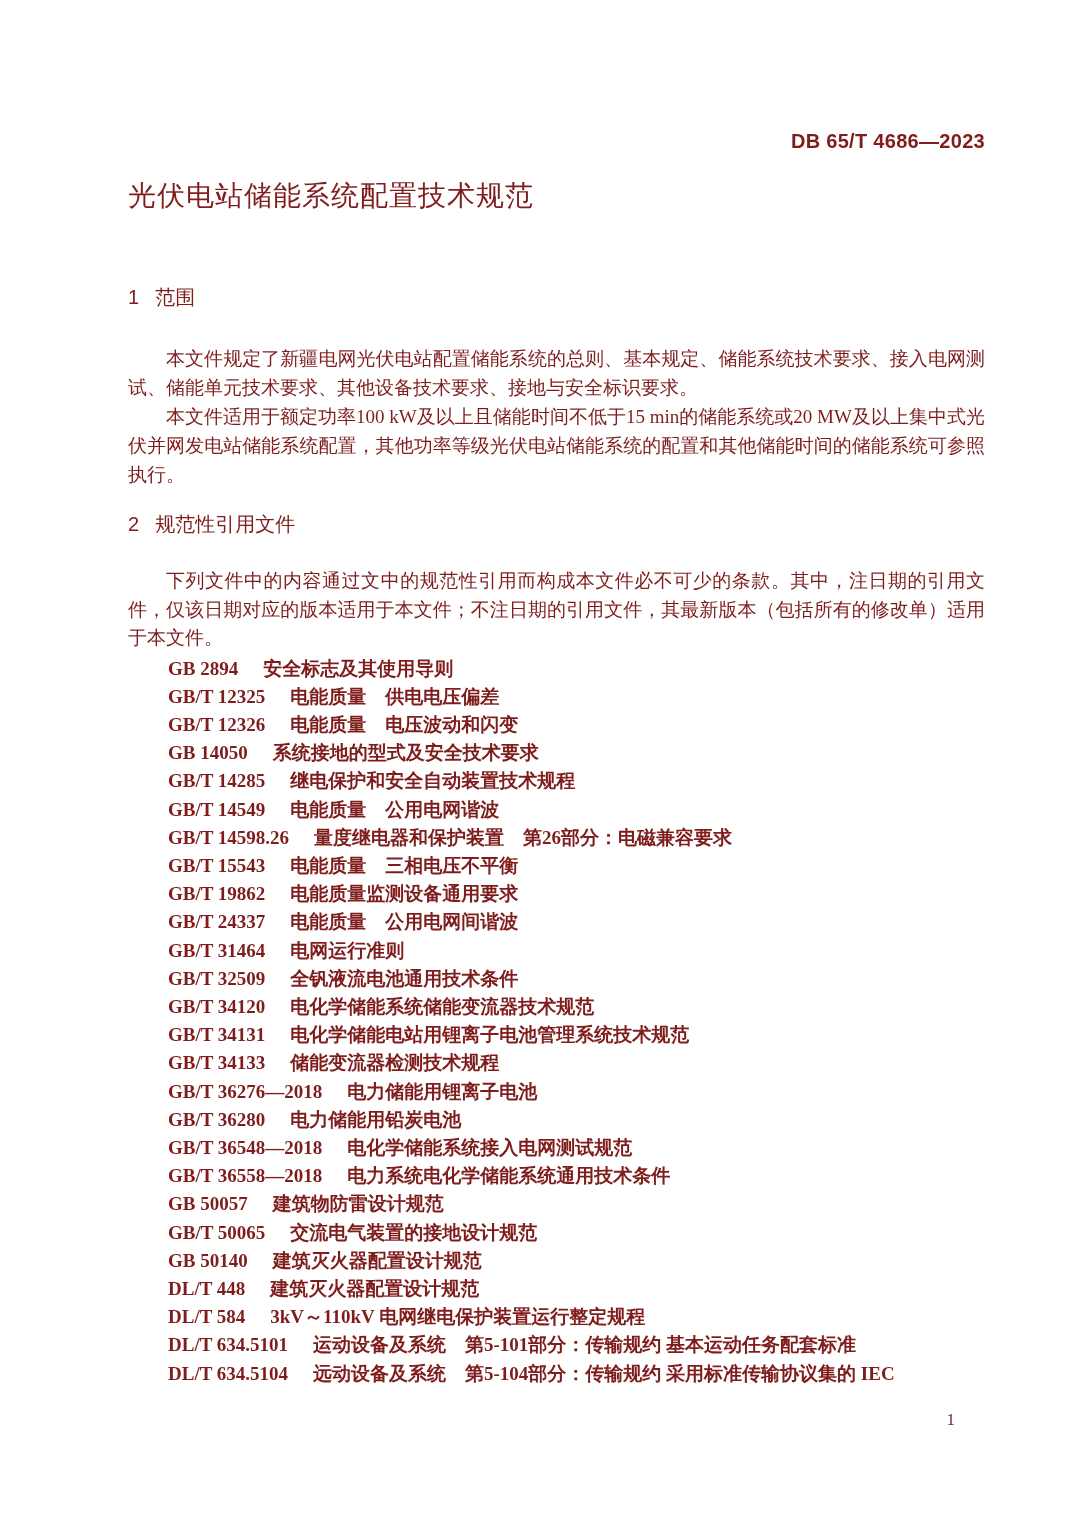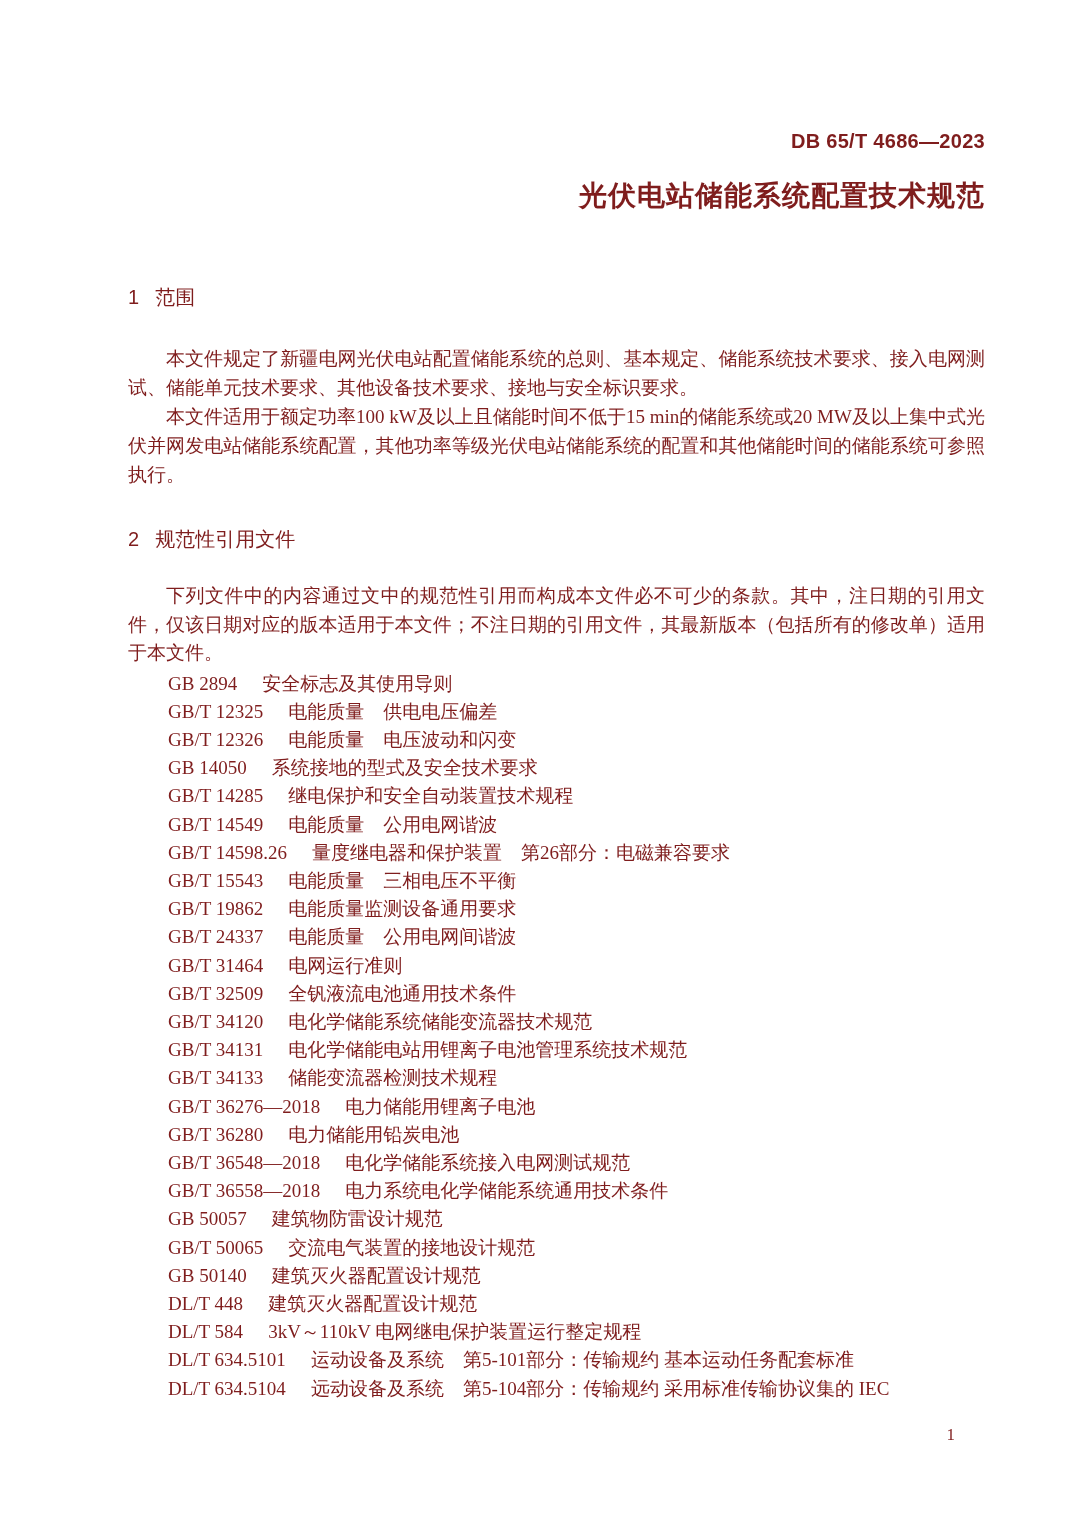--- a/index.html
+++ b/index.html
@@ -17,46 +17,46 @@
   .doc-header {
     text-align: right;
     font-family: "Liberation Sans", sans-serif;
     font-weight: 700;
     font-size: 20px;
     line-height: 23px;
     letter-spacing: 0.3px;
   }
   .doc-title {
     margin-top: 25px;
-    text-align: right;
+    text-align: left;
     font-family: "Liberation Sans", sans-serif;
-    font-weight: 700;
+    font-weight: 400;
     font-size: 28px;
     line-height: 35px;
     letter-spacing: 1px;
   }
   .sec-heading {
     font-family: "Liberation Sans", sans-serif;
     font-weight: 400;
     font-size: 20px;
     line-height: 25px;
   }
   .sec-heading .num { display: inline-block; margin-right: 16px; }
   .sec1 .sec-heading { margin-top: 72px; }
-  .sec2 .sec-heading { margin-top: 38px; }
+  .sec2 .sec-heading { margin-top: 23px; }
   p.body-para {
     margin: 0;
     font-size: 19px;
     line-height: 29px;
     text-align: justify;
     text-indent: 38px;
   }
   .sec1 p.first { margin-top: 34px; }
   .sec2 p.intro { margin-top: 30px; line-height: 28.5px; }
-  .ref-list { margin-top: 2px; }
+  .ref-list { margin-top: 2px; font-weight: bold; }
   .ref-item {
     display: flex;
     align-items: baseline;
     padding-left: 40px;
     font-size: 19px;
     line-height: 28.2px;
     white-space: pre-wrap;
   }
   .ref-code { flex: none; margin-right: 25px; }
   .page-num {

